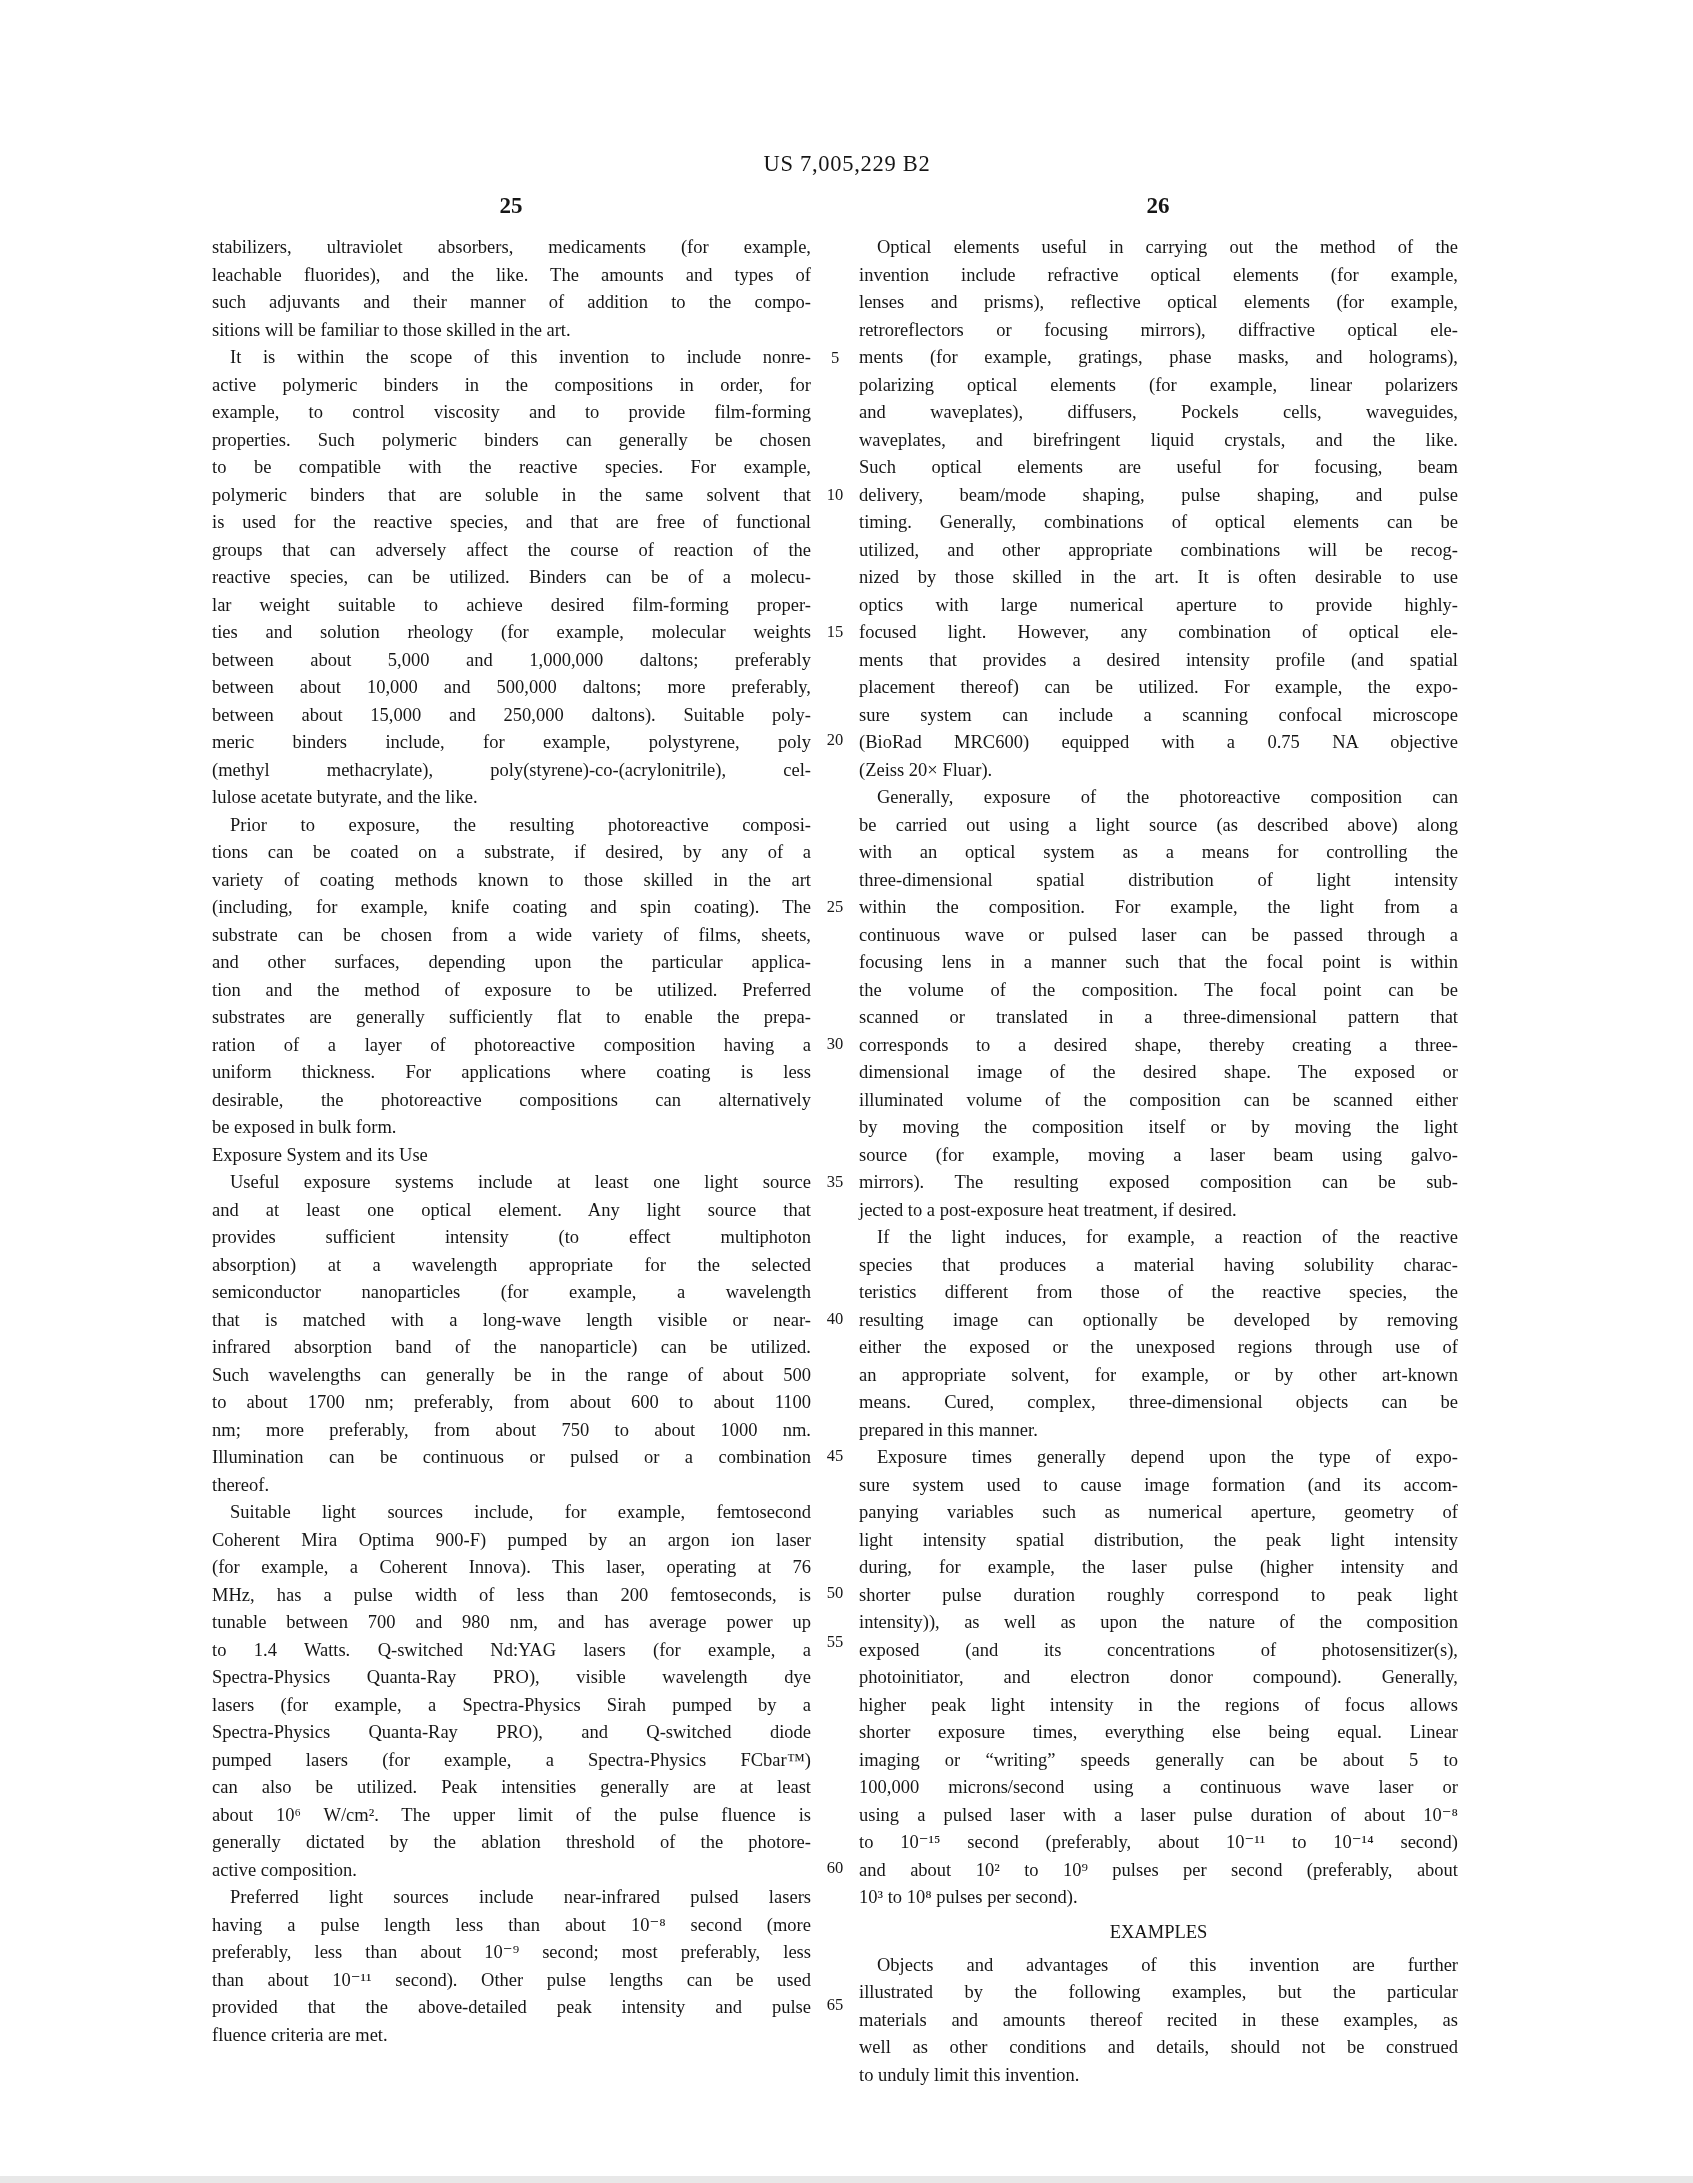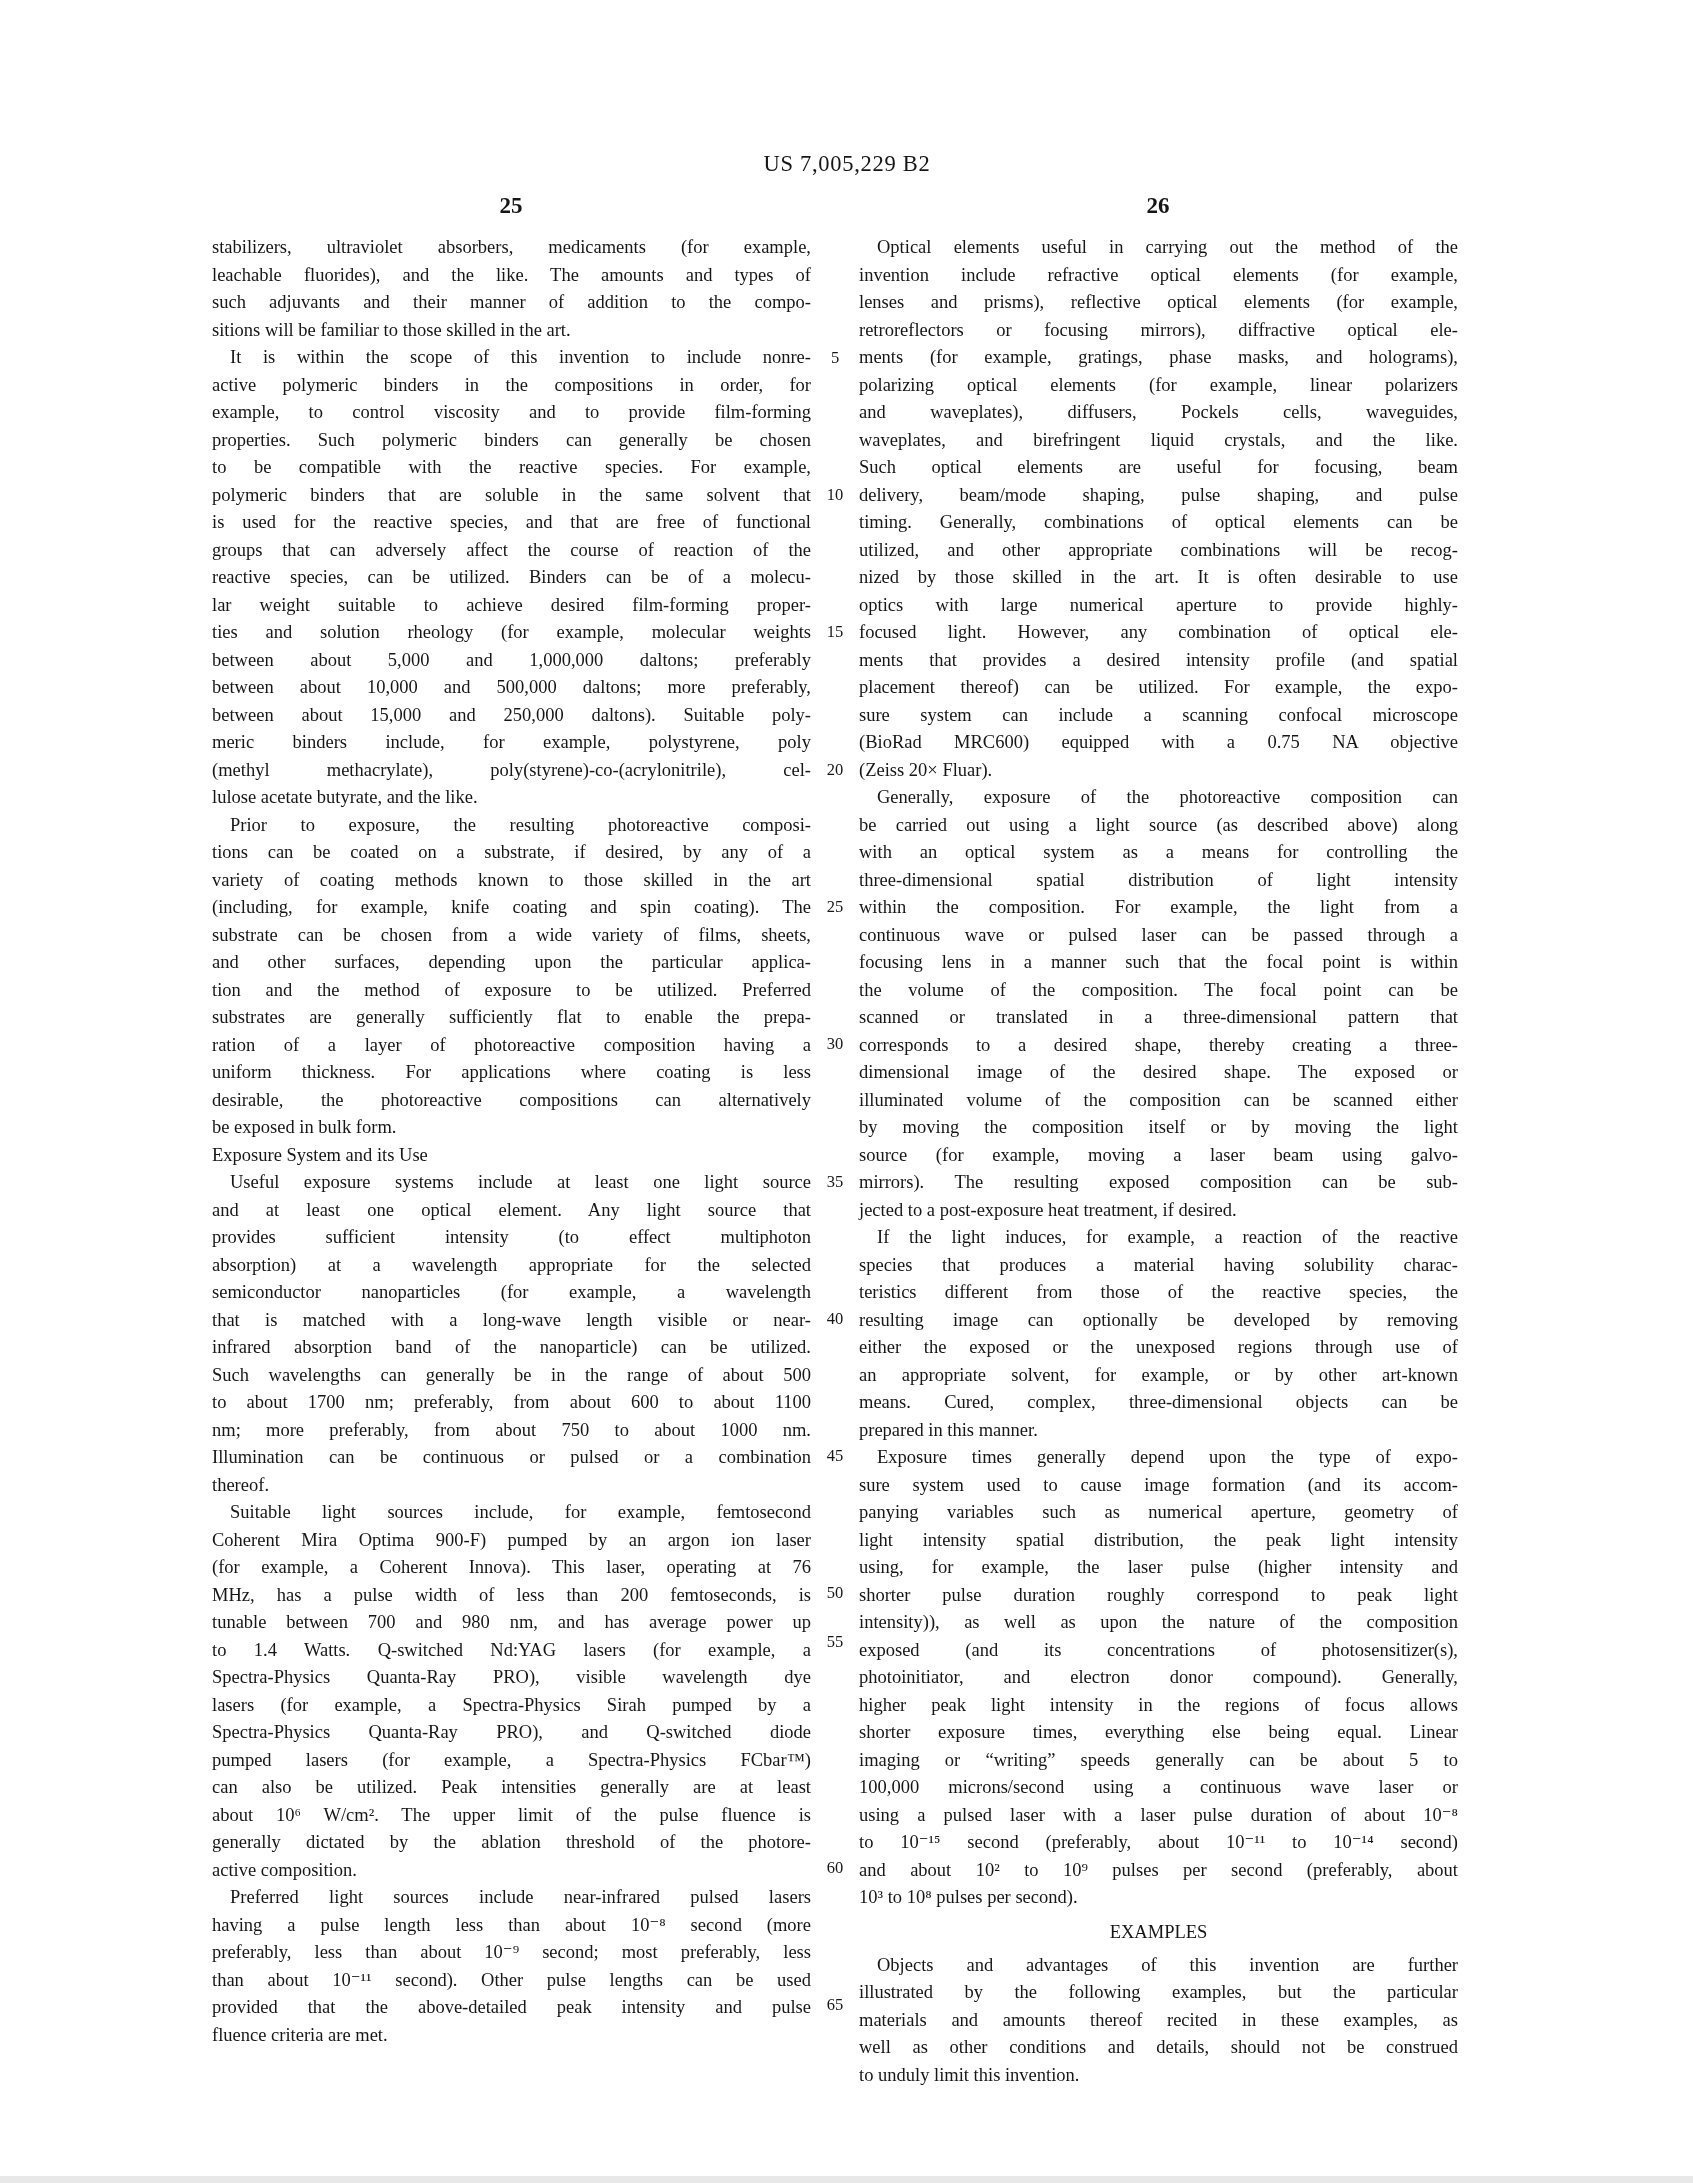--- a/index.html
+++ b/index.html
@@ -159,21 +159,21 @@
         <div class="line">having a pulse length less than about 10⁻⁸ second (more</div>
         <div class="line">preferably, less than about 10⁻⁹ second; most preferably, less</div>
         <div class="line">than about 10⁻¹¹ second). Other pulse lengths can be used</div>
         <div class="line">provided that the above-detailed peak intensity and pulse</div>
         <div class="line para-end">fluence criteria are met.</div>
       </div>
     <div class="gutter" id="gutter">
         <div class="gutter-number" style="top: 110px;">5</div>
         <div class="gutter-number" style="top: 247px;">10</div>
         <div class="gutter-number" style="top: 384px;">15</div>
-        <div class="gutter-number" style="top: 522px;">20</div>
+        <div class="gutter-number" style="top: 492px;">20</div>
         <div class="gutter-number" style="top: 659px;">25</div>
         <div class="gutter-number" style="top: 796px;">30</div>
         <div class="gutter-number" style="top: 934px;">35</div>
         <div class="gutter-number" style="top: 1071px;">40</div>
         <div class="gutter-number" style="top: 1208px;">45</div>
         <div class="gutter-number" style="top: 1345px;">50</div>
         <div class="gutter-number" style="top: 1394px;">55</div>
         <div class="gutter-number" style="top: 1620px;">60</div>
         <div class="gutter-number" style="top: 1757px;">65</div>
       </div>
@@ -219,21 +219,21 @@
         <div class="line">teristics different from those of the reactive species, the</div>
         <div class="line">resulting image can optionally be developed by removing</div>
         <div class="line">either the exposed or the unexposed regions through use of</div>
         <div class="line">an appropriate solvent, for example, or by other art-known</div>
         <div class="line">means. Cured, complex, three-dimensional objects can be</div>
         <div class="line para-end">prepared in this manner.</div>
         <div class="line indent">Exposure times generally depend upon the type of expo-</div>
         <div class="line">sure system used to cause image formation (and its accom-</div>
         <div class="line">panying variables such as numerical aperture, geometry of</div>
         <div class="line">light intensity spatial distribution, the peak light intensity</div>
-        <div class="line">using, for example, the laser pulse (higher intensity and</div>
+        <div class="line">during, for example, the laser pulse (higher intensity and</div>
         <div class="line">shorter pulse duration roughly correspond to peak light</div>
         <div class="line">intensity)), as well as upon the nature of the composition</div>
         <div class="line">exposed (and its concentrations of photosensitizer(s),</div>
         <div class="line">photoinitiator, and electron donor compound). Generally,</div>
         <div class="line">higher peak light intensity in the regions of focus allows</div>
         <div class="line">shorter exposure times, everything else being equal. Linear</div>
         <div class="line">imaging or “writing” speeds generally can be about 5 to</div>
         <div class="line">100,000 microns/second using a continuous wave laser or</div>
         <div class="line">using a pulsed laser with a laser pulse duration of about 10⁻⁸</div>
         <div class="line">to 10⁻¹⁵ second (preferably, about 10⁻¹¹ to 10⁻¹⁴ second)</div>

